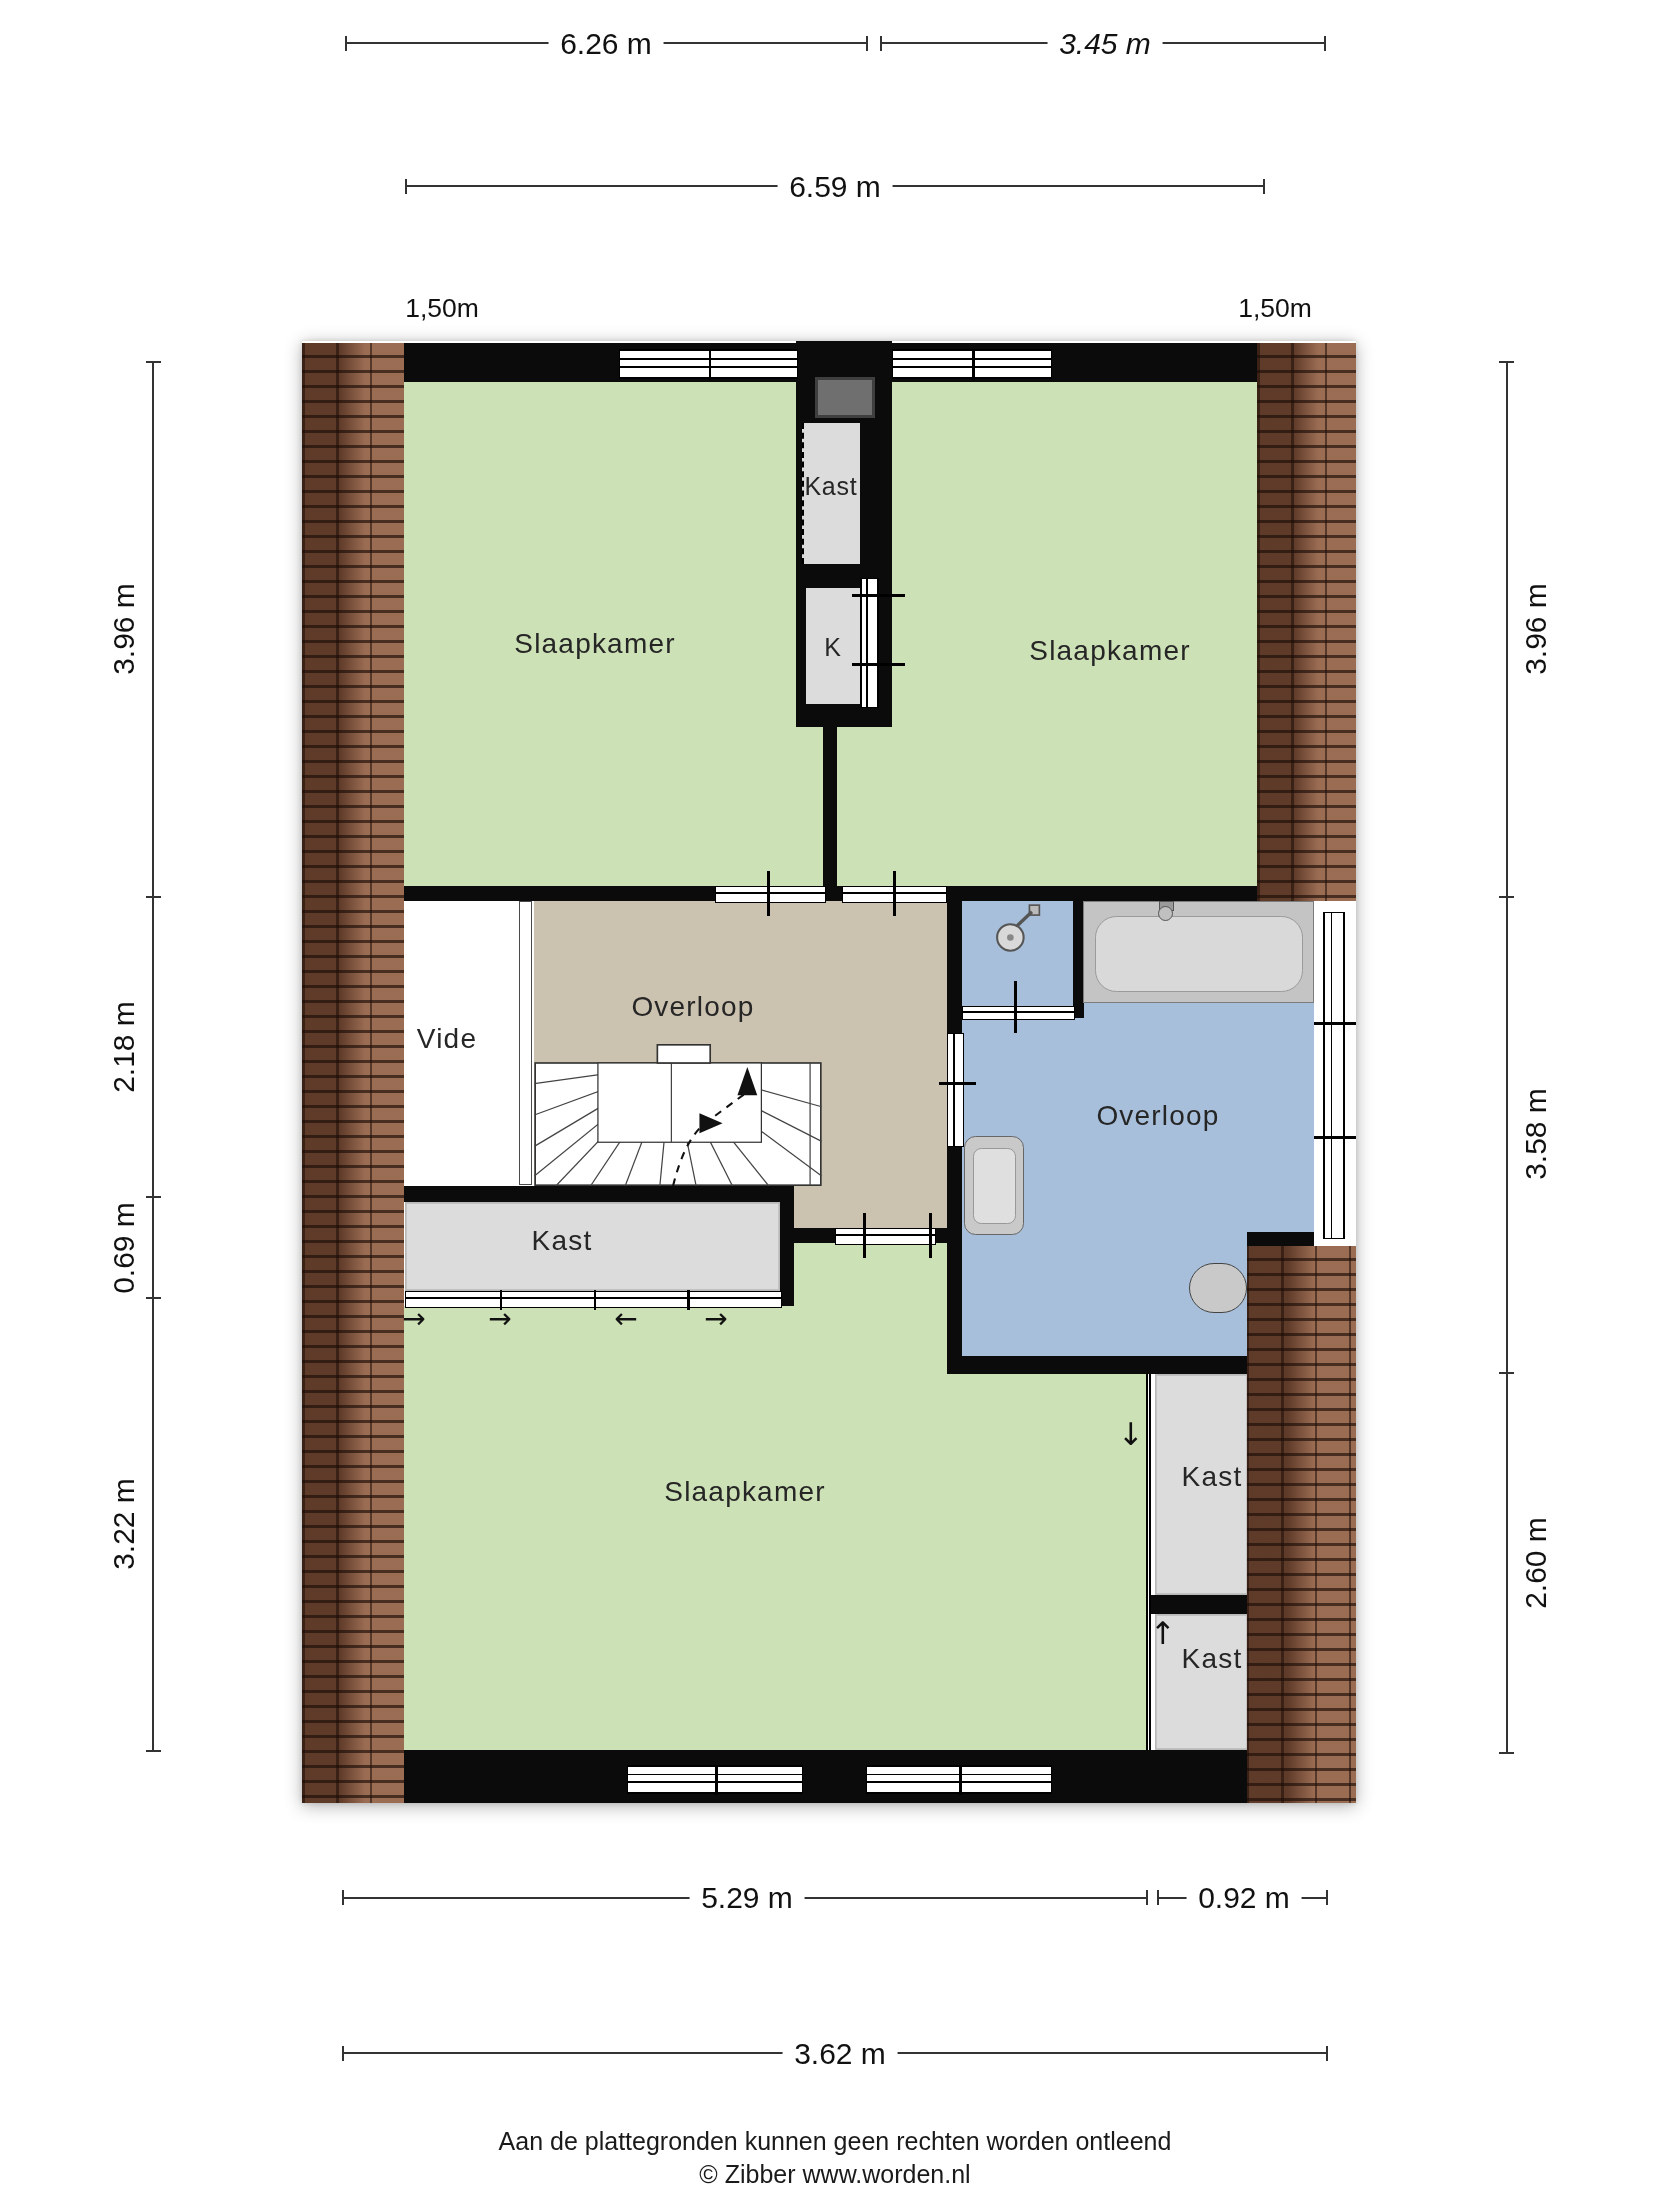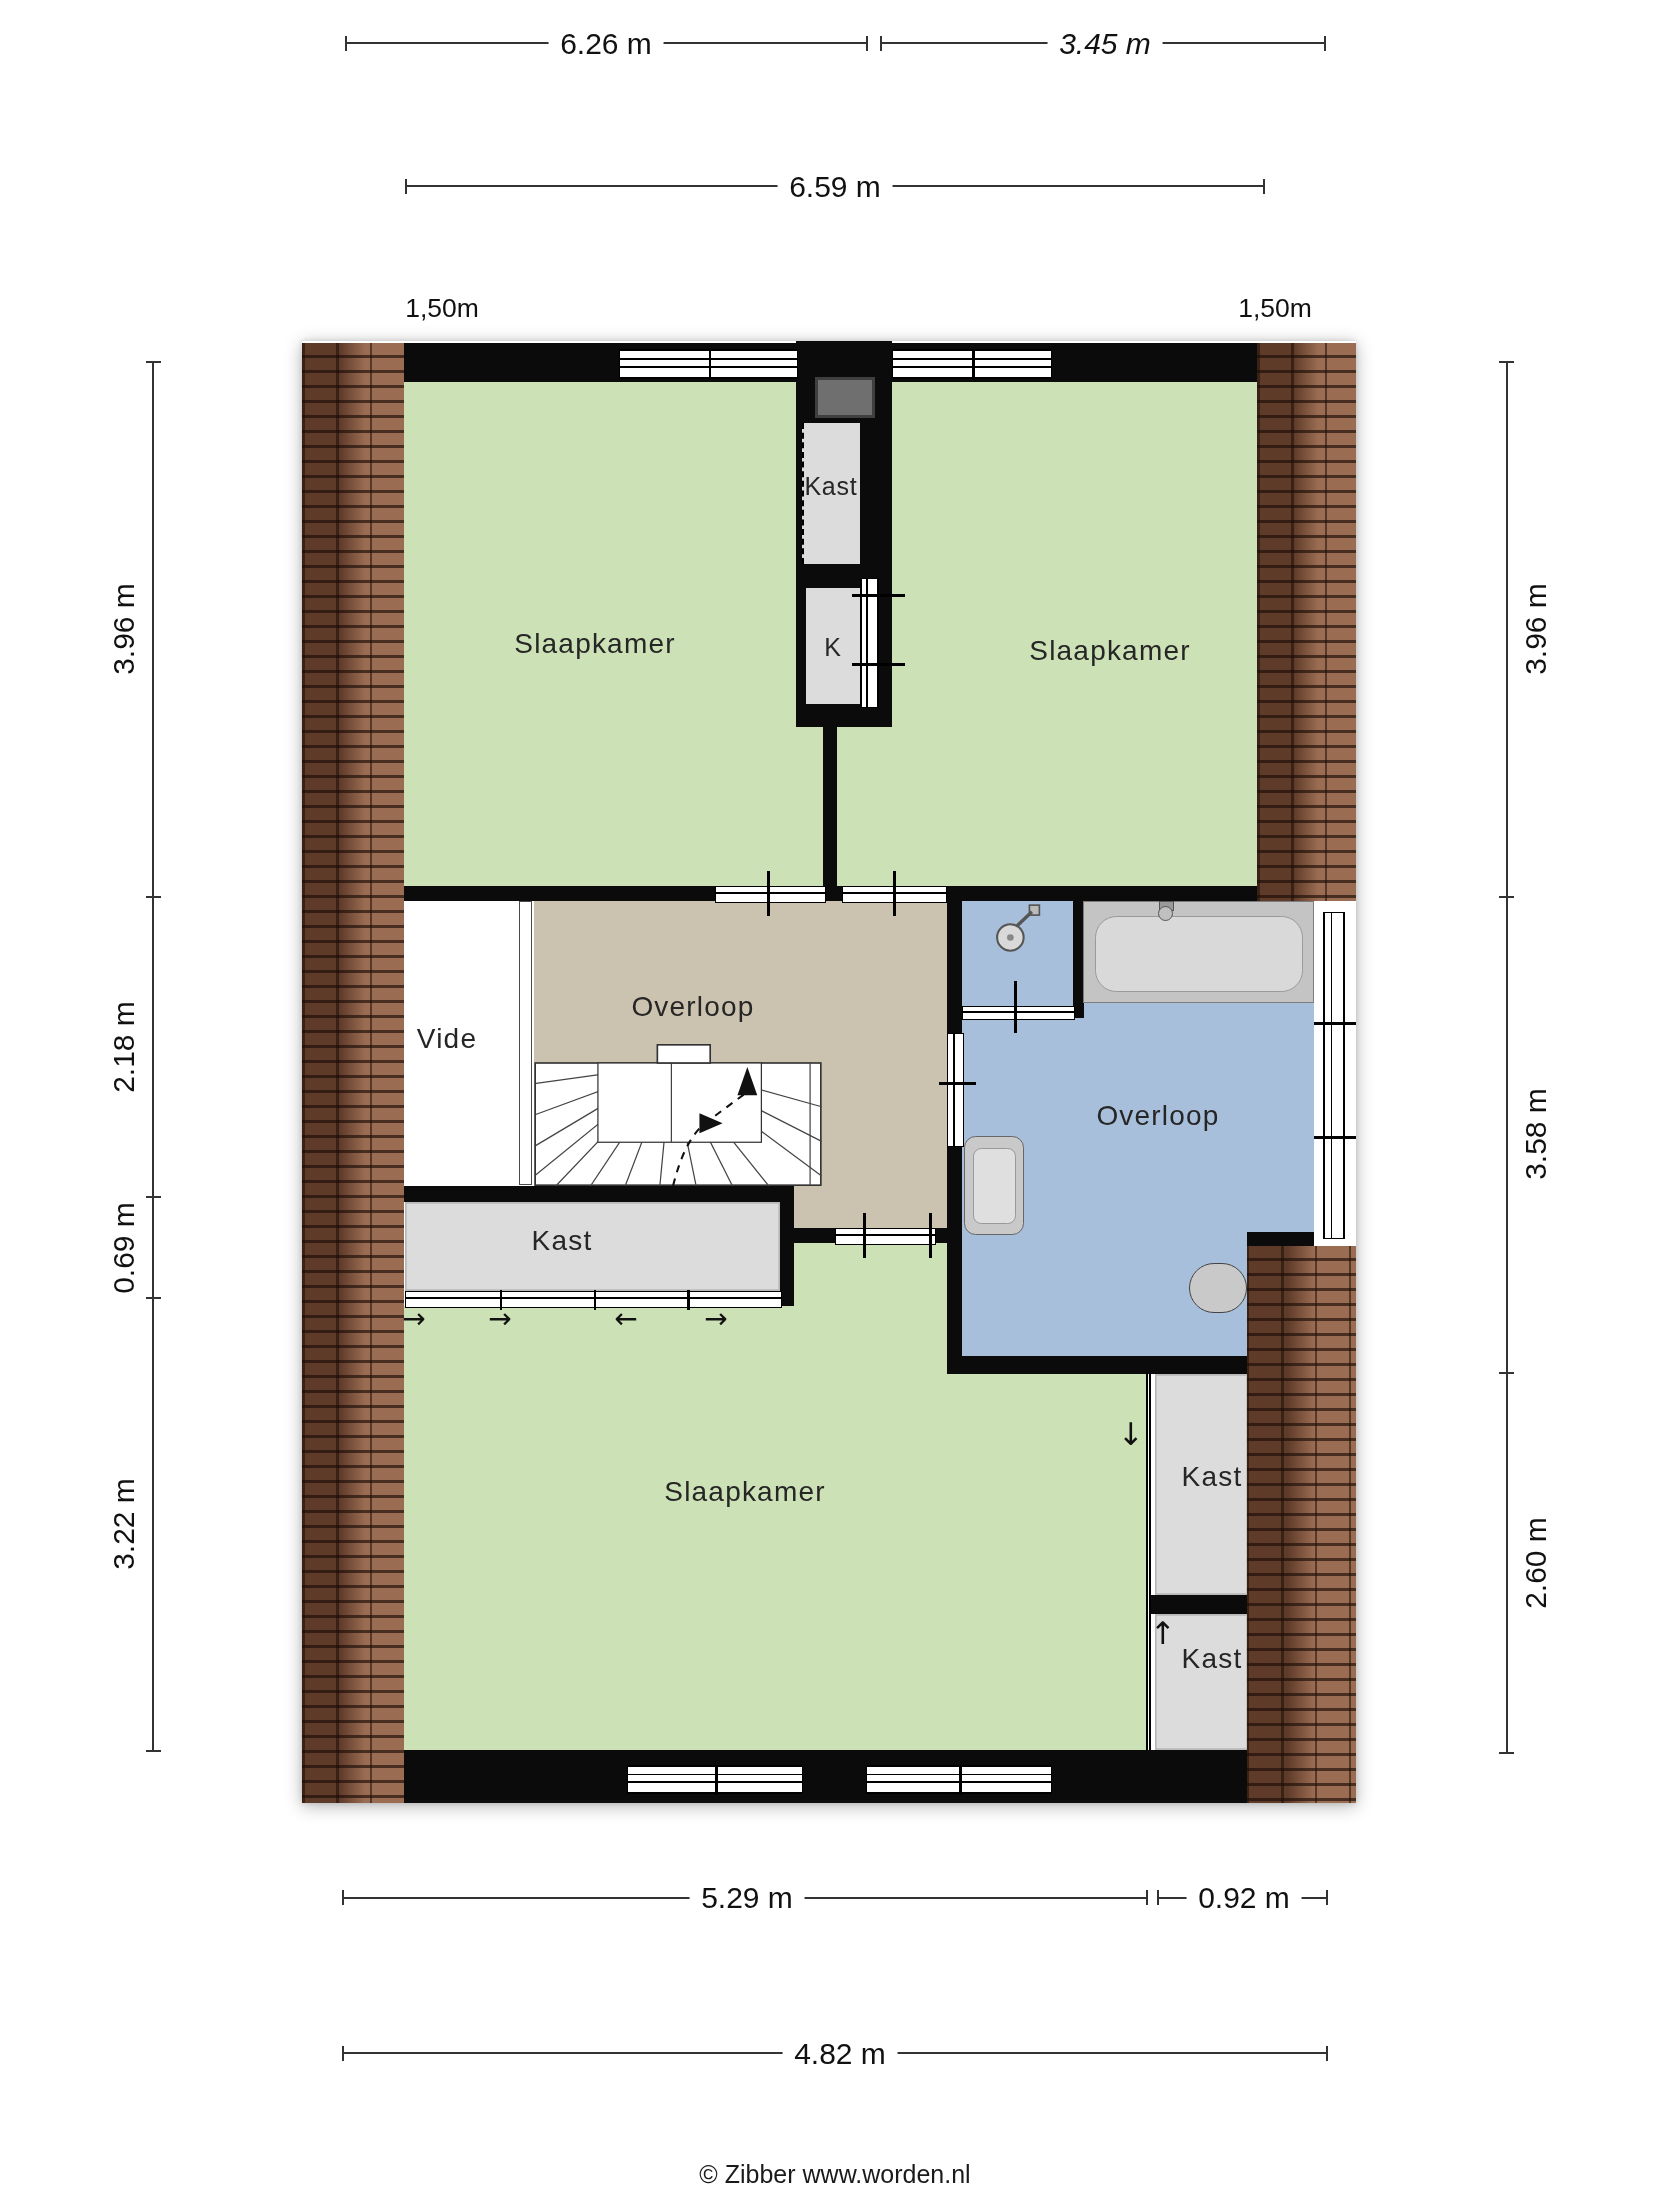--- a/index.html
+++ b/index.html
@@ -270,18 +270,19 @@
   <div class="dlab" style="left:747px;top:1898px;">5.29 m</div>
 
   <div class="dimline-h" style="left:1157px;top:1897px;width:171px;"></div>
   <div class="dimtick-v" style="left:1157px;top:1890px;"></div>
   <div class="dimtick-v" style="left:1326px;top:1890px;"></div>
   <div class="dlab" style="left:1244px;top:1898px;">0.92 m</div>
 
   <div class="dimline-h" style="left:342px;top:2052px;width:986px;"></div>
   <div class="dimtick-v" style="left:342px;top:2046px;"></div>
   <div class="dimtick-v" style="left:1326px;top:2046px;"></div>
-  <div class="dlab" style="left:840px;top:2054px;">4.82 m</div>
-
+  <div class="dlab" style="left:840px;top:2054px;">3.62 m</div>
+
+  <div class="foot" style="left:835px;top:2127px;">Aan de plattegronden kunnen geen rechten worden ontleend</div>
   <div class="foot" style="left:835px;top:2160px;">© Zibber www.worden.nl</div>
 
 </div>
 
 
 </body></html>

